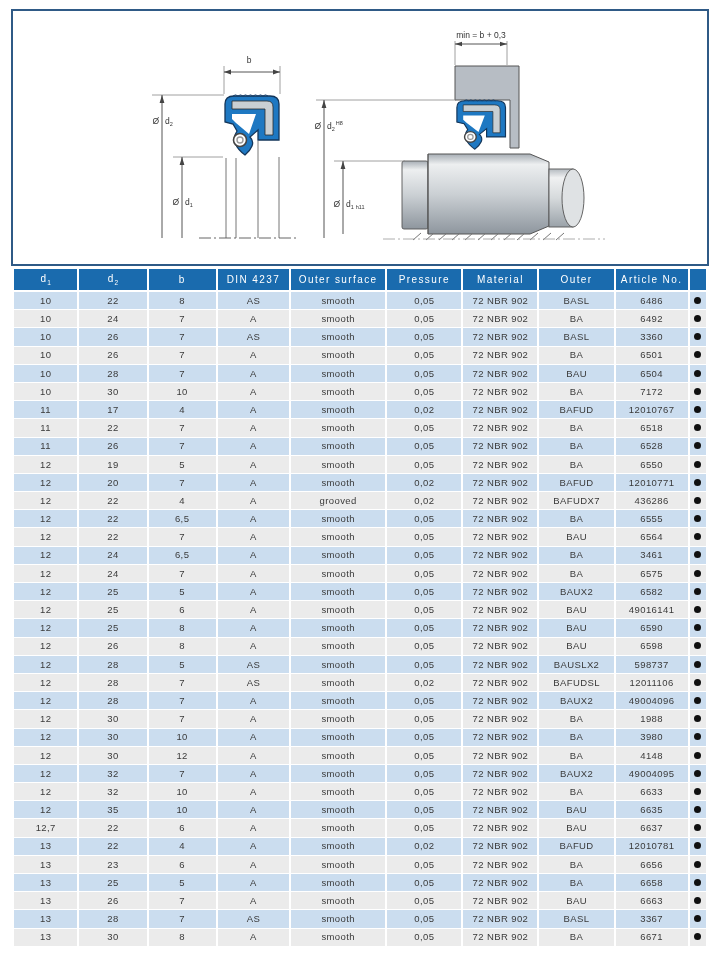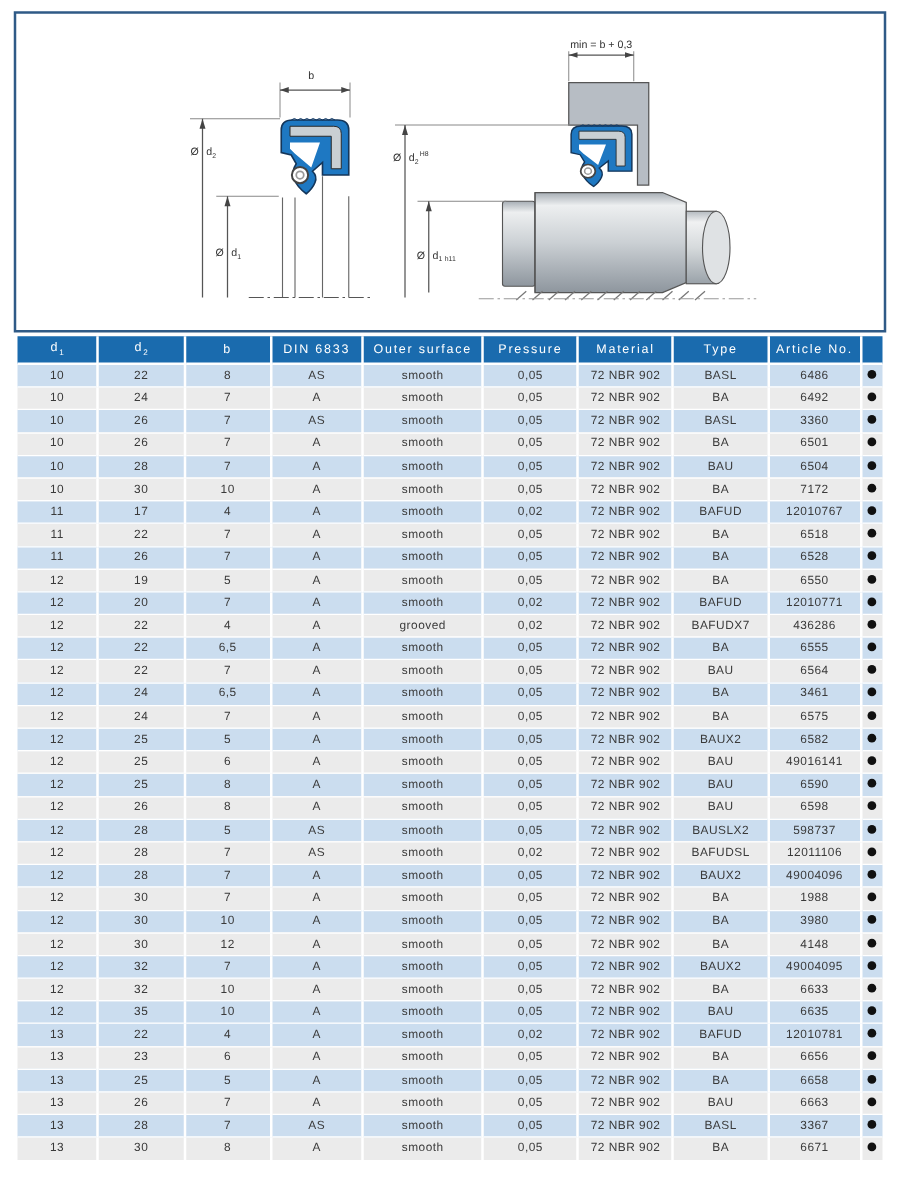--- a/index.html
+++ b/index.html
@@ -162,25 +162,25 @@
           <col style="width: 11%;">
           <col style="width: 11%;">
           <col style="width: 10.7%;">
           <col style="width: 2.5%;">
         </colgroup>
       <thead>
           <tr>
             <th>d<sub>1</sub></th>
             <th>d<sub>2</sub></th>
             <th>b</th>
-            <th>DIN 6833</th>
+            <th>DIN 4237</th>
             <th>Outer surface</th>
             <th>Pressure</th>
             <th>Material</th>
-            <th>Type</th>
+            <th>Outer</th>
             <th>Article No.</th>
             <th></th>
           </tr>
         </thead>
       <tbody>
           <tr class="row-blue">
             <td>10</td>
             <td>22</td>
             <td>8</td>
             <td>AS</td>
@@ -520,20 +520,32 @@
             <td>35</td>
             <td>10</td>
             <td>A</td>
             <td>smooth</td>
             <td>0,05</td>
             <td>72 NBR 902</td>
             <td>BAU</td>
             <td>6635</td>
             <td><span class="dot"></span></td>
           </tr>
+          <tr class="row-gray">
+            <td>12,7</td>
+            <td>22</td>
+            <td>6</td>
+            <td>A</td>
+            <td>smooth</td>
+            <td>0,05</td>
+            <td>72 NBR 902</td>
+            <td>BAU</td>
+            <td>6637</td>
+            <td><span class="dot"></span></td>
+          </tr>
           <tr class="row-blue">
             <td>13</td>
             <td>22</td>
             <td>4</td>
             <td>A</td>
             <td>smooth</td>
             <td>0,02</td>
             <td>72 NBR 902</td>
             <td>BAFUD</td>
             <td>12010781</td>

